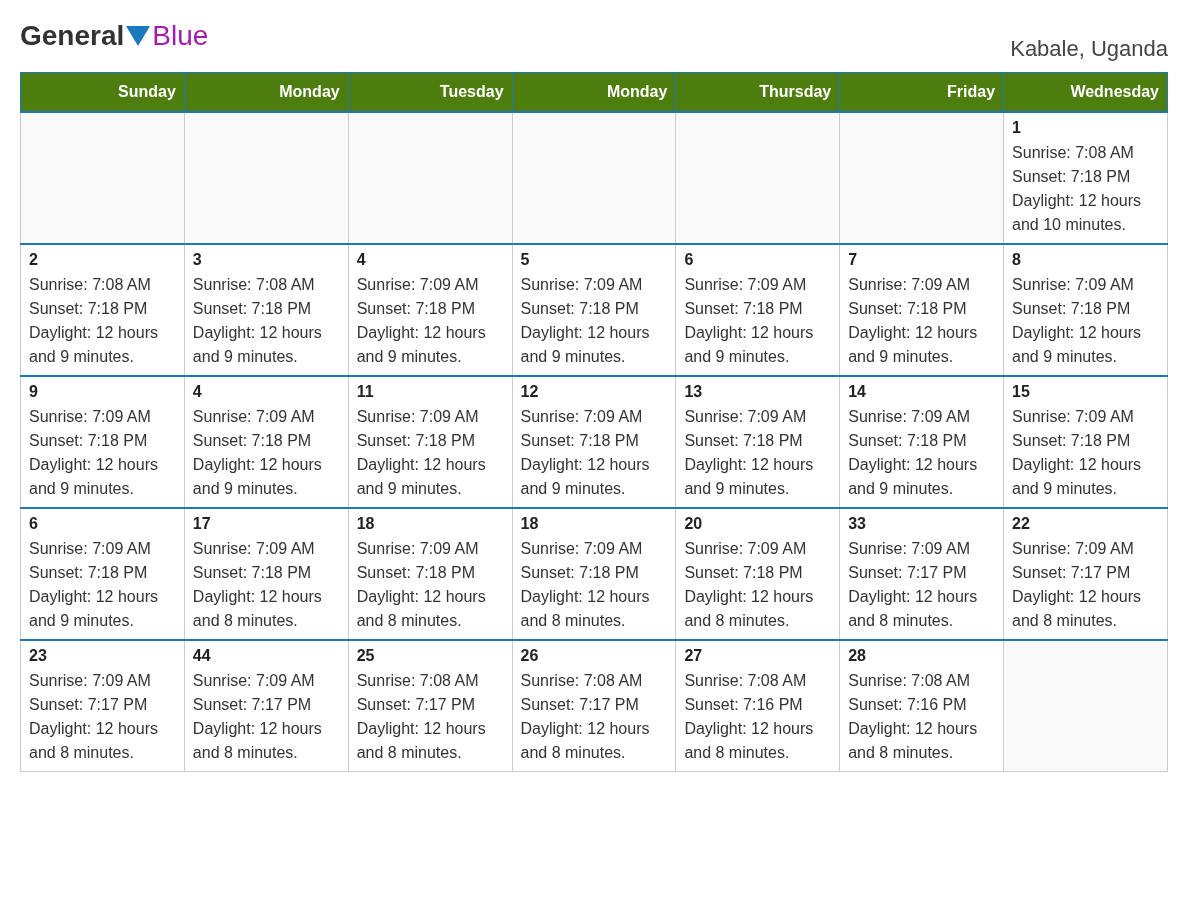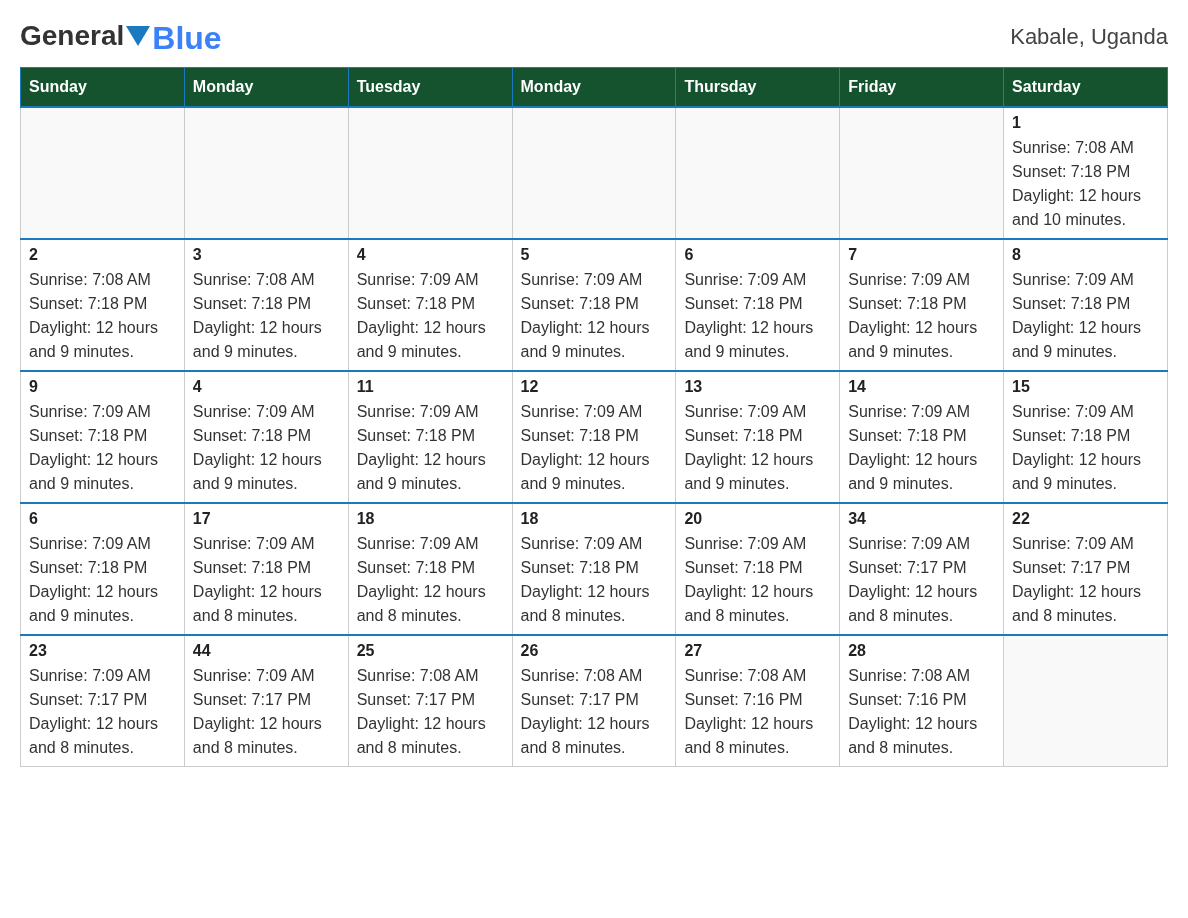--- a/index.html
+++ b/index.html
@@ -31,49 +31,49 @@
     .logo-general { color: #333; }
     .logo-triangle {
       width: 0; height: 0;
       border-left: 12px solid transparent;
       border-right: 12px solid transparent;
       border-top: 20px solid #1a7abf;
       margin: 0 2px;
       display: inline-block;
     }
     .logo-blue {
-      color: #3b82f6;
-      font-size: 32px;
-      font-weight: bold;
+      color: #a21caf;
+      font-size: 28px;
+      font-weight: normal;
     }
     .title-block {
       text-align: right;
     }
     .month-title {
       font-size: 52px;
       font-weight: bold;
       color: #222;
       line-height: 1.1;
     }
     .location {
       font-size: 22px;
       color: #444;
-      margin-top: 4px;
+      margin-top: 16px;
     }
     .calendar {
       width: 100%;
       border-collapse: collapse;
     }
     .calendar thead th {
-      background: #14532d;
+      background: #4d7c0f;
       color: #fff;
       font-size: 16px;
       font-weight: bold;
       padding: 10px 8px;
-      text-align: left;
+      text-align: right;
       border: 1px solid #1a7abf;
     }
     .calendar tbody td {
       vertical-align: top;
       border: 1px solid #ccc;
       padding: 6px 8px;
       width: calc(100% / 7);
       min-height: 110px;
     }
     .calendar tbody tr {
@@ -117,21 +117,21 @@
 
 <table class="calendar">
   <thead>
     <tr>
     <th>Sunday</th>
         <th>Monday</th>
         <th>Tuesday</th>
         <th>Monday</th>
         <th>Thursday</th>
         <th>Friday</th>
-        <th>Saturday</th>
+        <th>Wednesday</th>
       </tr>
   </thead>
   <tbody id="calendar-body">
   <tr>
         <td class="empty-cell"></td>
         <td class="empty-cell"></td>
         <td class="empty-cell"></td>
         <td class="empty-cell"></td>
         <td class="empty-cell"></td>
         <td class="empty-cell"></td>
@@ -255,21 +255,21 @@
 Sunset: 7:18 PM
 Daylight: 12 hours and 8 minutes.</div>
         </td>
         <td>
           <div class="day-number">20</div>
           <div class="day-info" style="white-space: pre-line;">Sunrise: 7:09 AM
 Sunset: 7:18 PM
 Daylight: 12 hours and 8 minutes.</div>
         </td>
         <td>
-          <div class="day-number">34</div>
+          <div class="day-number">33</div>
           <div class="day-info" style="white-space: pre-line;">Sunrise: 7:09 AM
 Sunset: 7:17 PM
 Daylight: 12 hours and 8 minutes.</div>
         </td>
         <td>
           <div class="day-number">22</div>
           <div class="day-info" style="white-space: pre-line;">Sunrise: 7:09 AM
 Sunset: 7:17 PM
 Daylight: 12 hours and 8 minutes.</div>
         </td>

